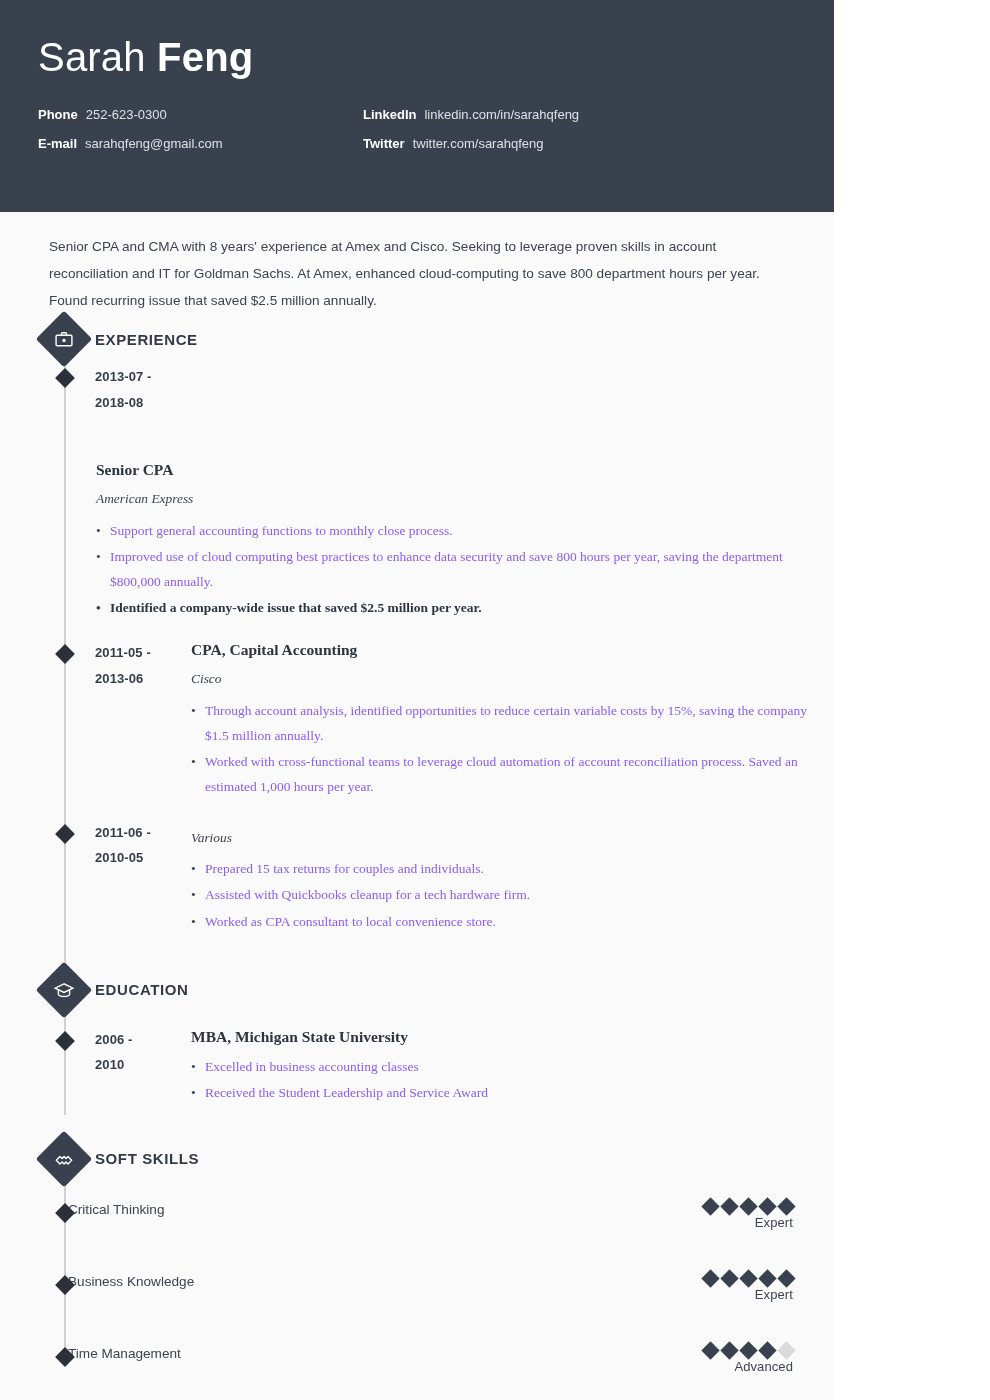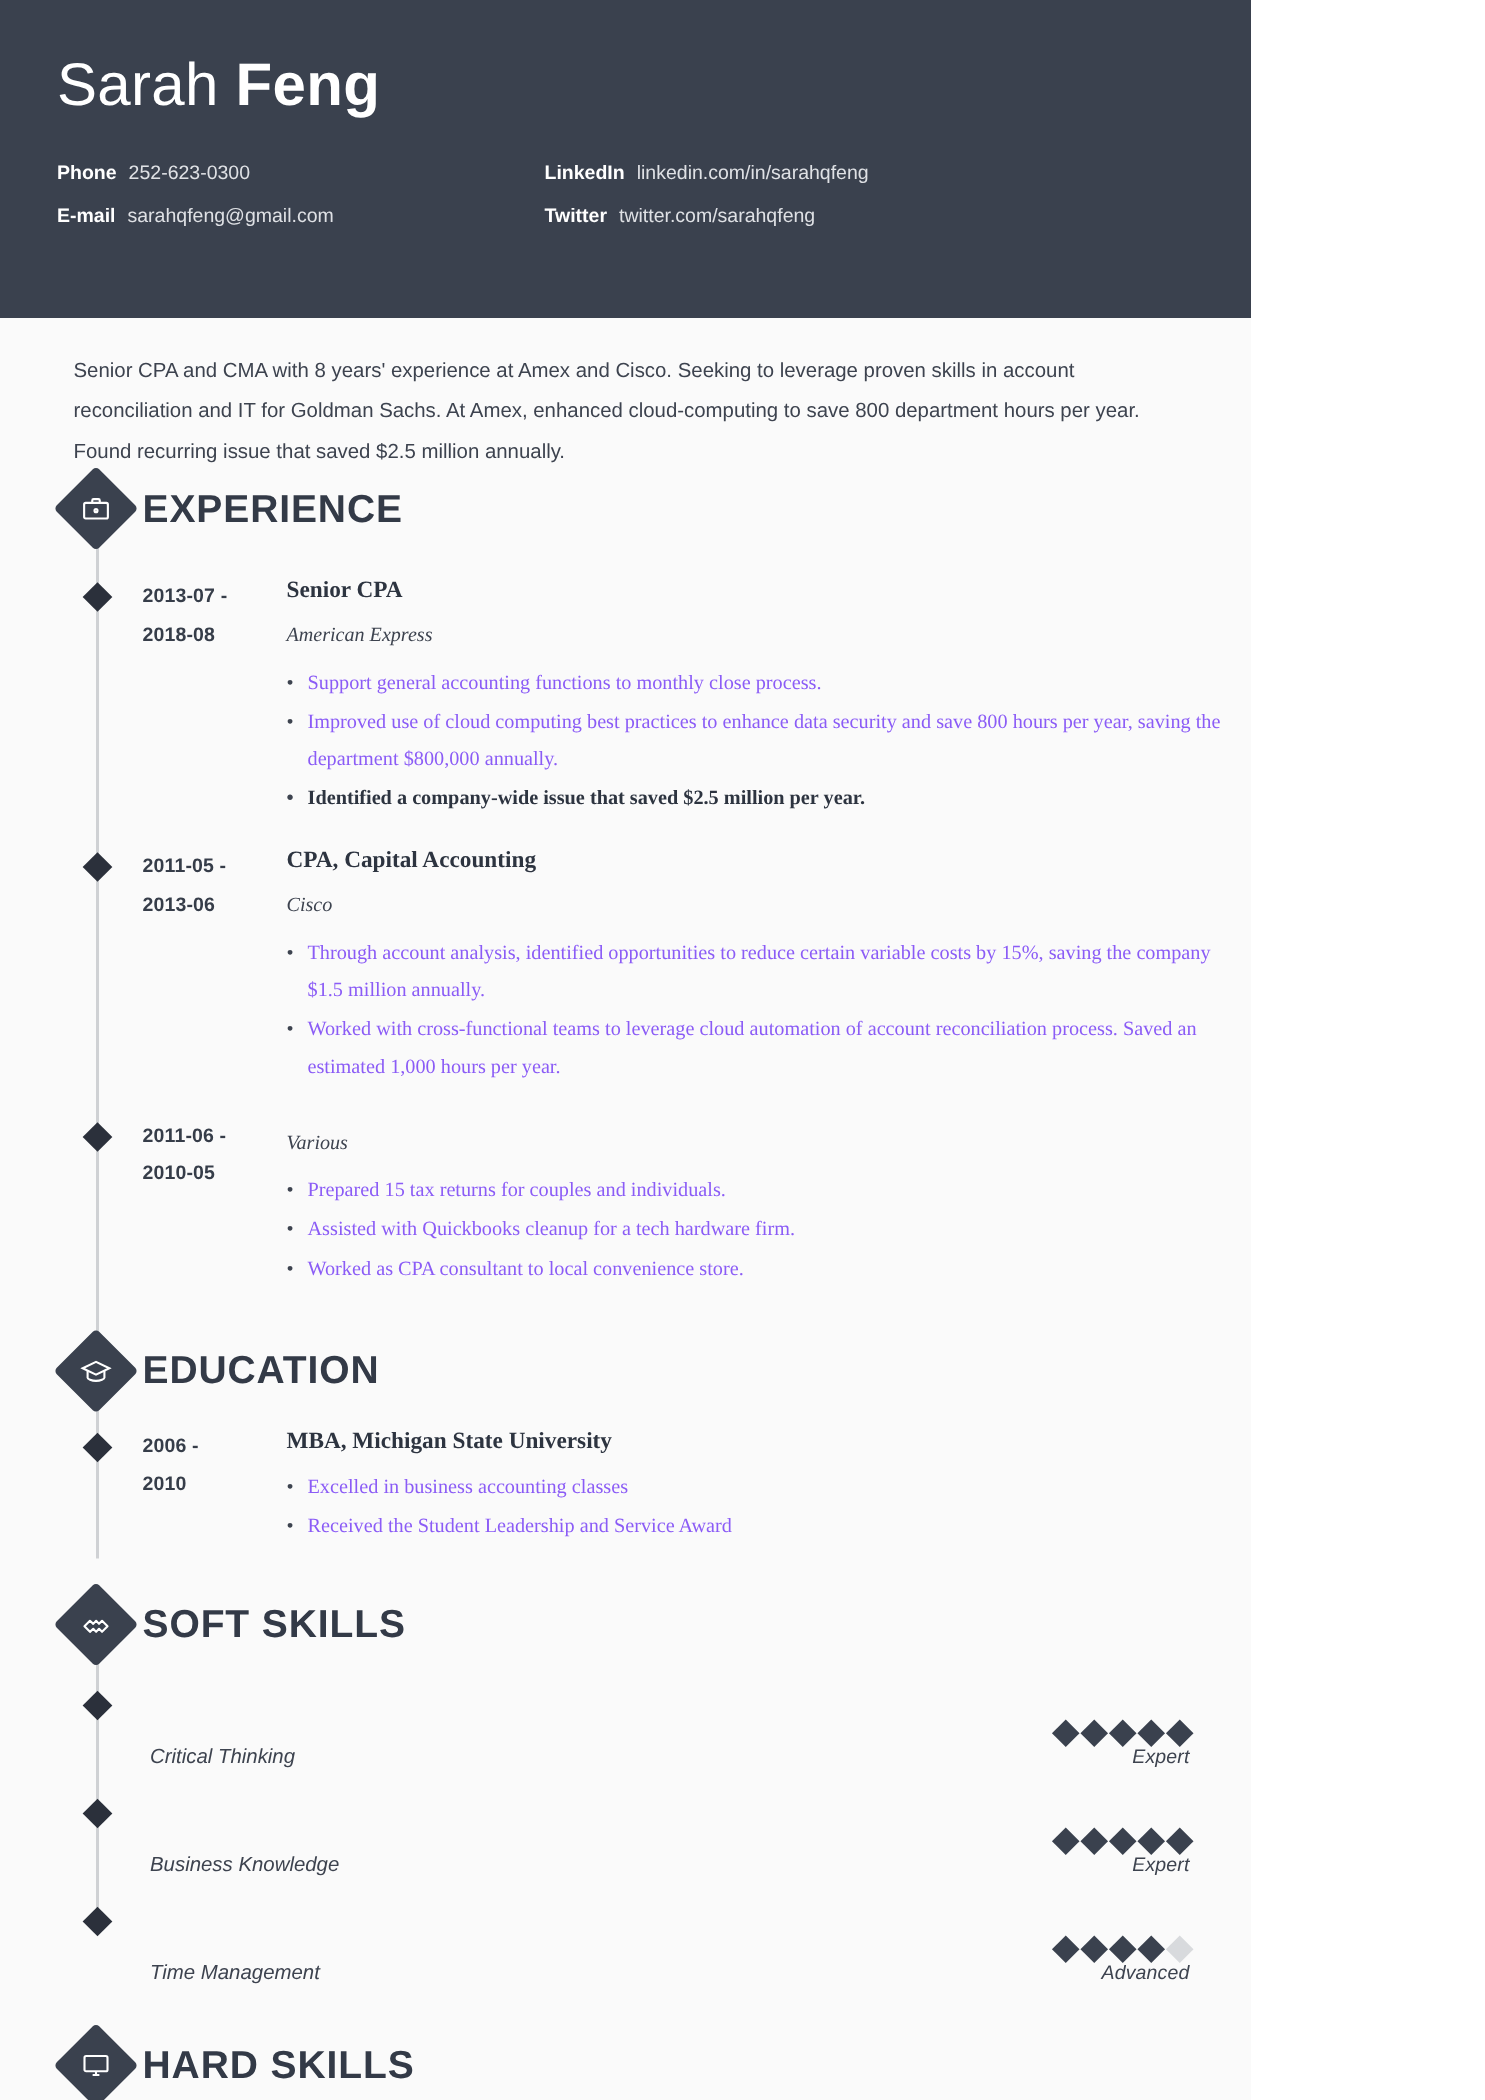--- a/index.html
+++ b/index.html
@@ -90,21 +90,21 @@
     position: absolute;
     left: 44px;
     top: 5px;
     display: flex;
     align-items: center;
     justify-content: center;
   }
   .diamond > svg { transform: rotate(-45deg); display: block; }
   .section-title {
     margin-left: 51px;
-    font-size: 26px;
+    font-size: 15px;
     font-weight: 700;
     letter-spacing: 0.6px;
     color: #333a47;
     text-transform: uppercase;
   }
 
   
   .rail {
     position: absolute;
     left: 64px;
@@ -166,26 +166,25 @@
     left: 0; top: 0;
     color: #3d434f;
   }
   .bullets li.bold { font-weight: 700; color: #2d3440; }
   .entry.edu .bullets { margin-top: 6px; }
 
   
   .skill-row {
     position: relative;
     display: flex;
-    align-items: flex-end;
-    padding-left: 100px;
+    align-items: flex-start;
+    padding-left: 68px;
     padding-right: 41px;
     min-height: 56px;
     margin-top: 16px;
-    font-style: italic;
   }
   .skill-marker {
     position: absolute;
     left: 58px;
     top: 6px;
     width: 14px; height: 14px;
     background: #2b303b;
     transform: rotate(45deg);
   }
   .skill-name {
@@ -248,21 +247,21 @@
         <span class="diamond">
           <svg width="20" height="20" viewBox="0 0 24 24" fill="none" stroke="#ffffff" stroke-width="1.7">
             <rect x="2.5" y="7.5" width="19" height="12.5" rx="1.2"></rect>
             <path d="M9 7.5V5.6c0-.6.5-1.1 1.1-1.1h3.8c.6 0 1.1.5 1.1 1.1V7.5"></path>
             <circle cx="12" cy="13.7" r="1.2"></circle>
           </svg>
         </span>
         <span class="section-title">EXPERIENCE</span>
       </div>
 
-      <div class="entry" style="margin-top:20px;">
+      <div class="entry" style="margin-top:0;flex-direction:column;">
         <span class="entry-marker"></span>
         <div class="entry-dates">
           <div>2013-07 -</div>
           <div>2018-08</div>
         </div>
         <div class="entry-main">
           <div class="entry-role">Senior CPA</div>
           <div class="entry-org">American Express</div>
           <ul class="bullets">
             <li>Support general accounting functions to monthly close process.</li>

